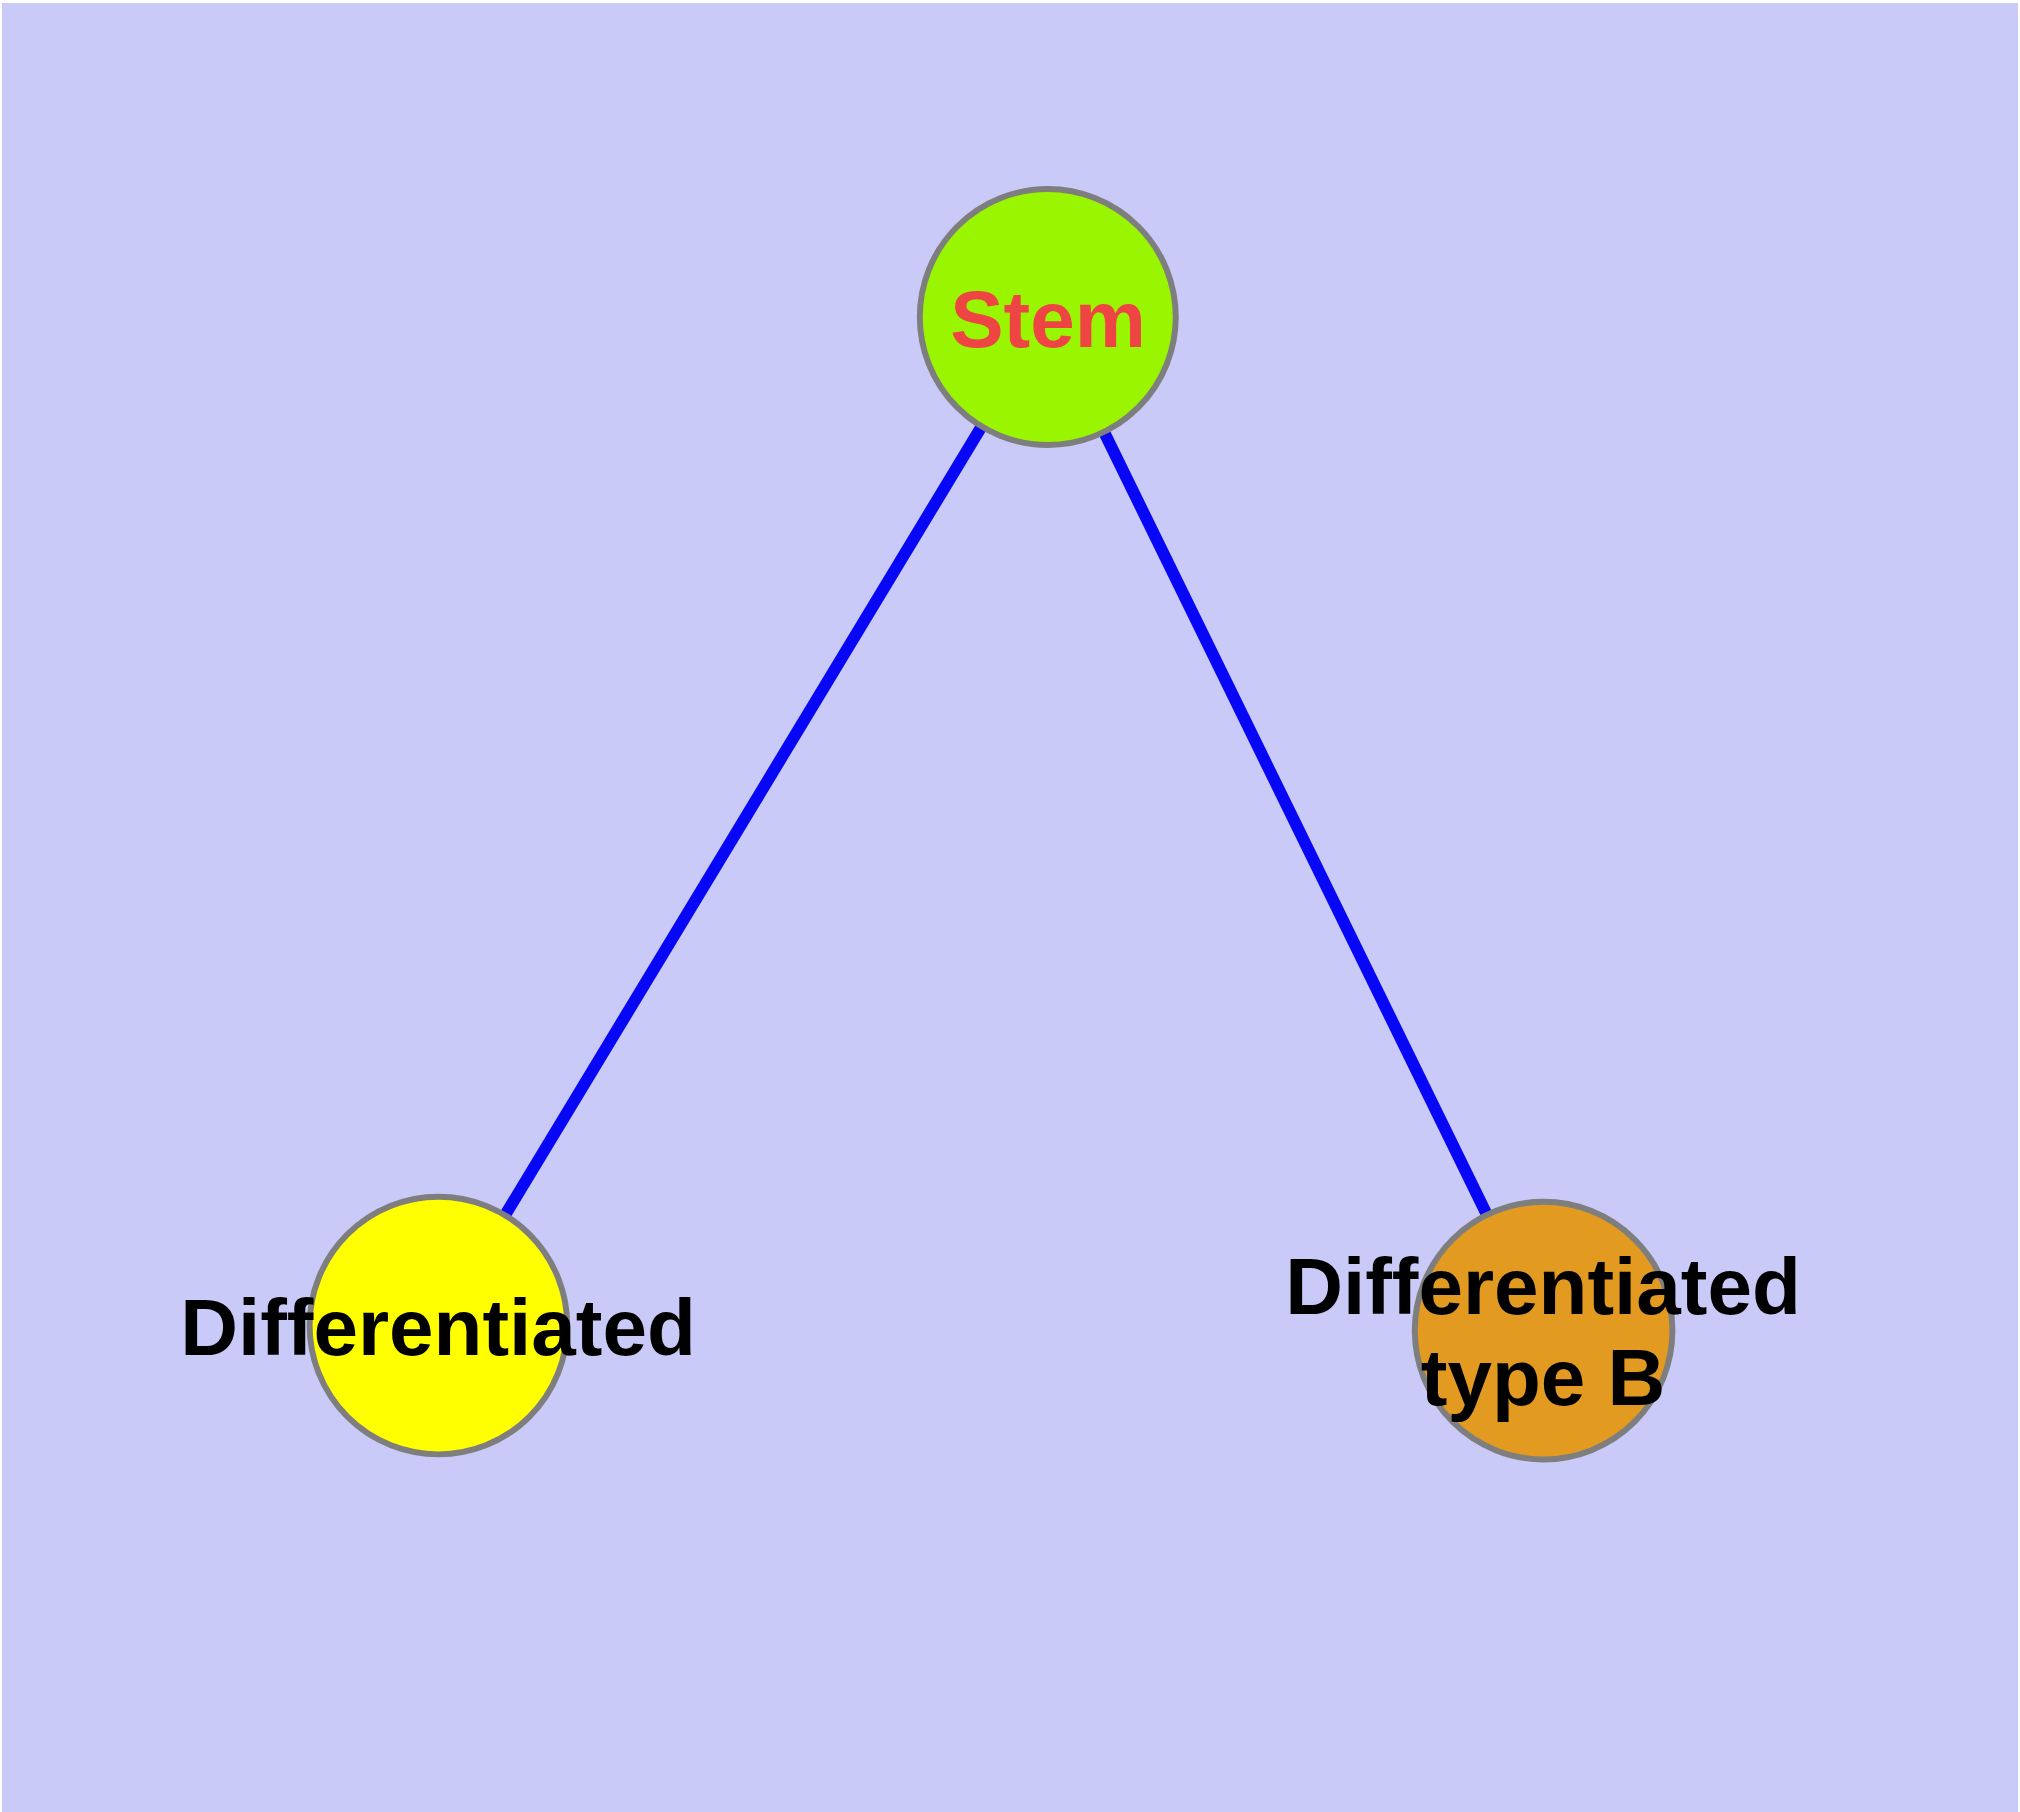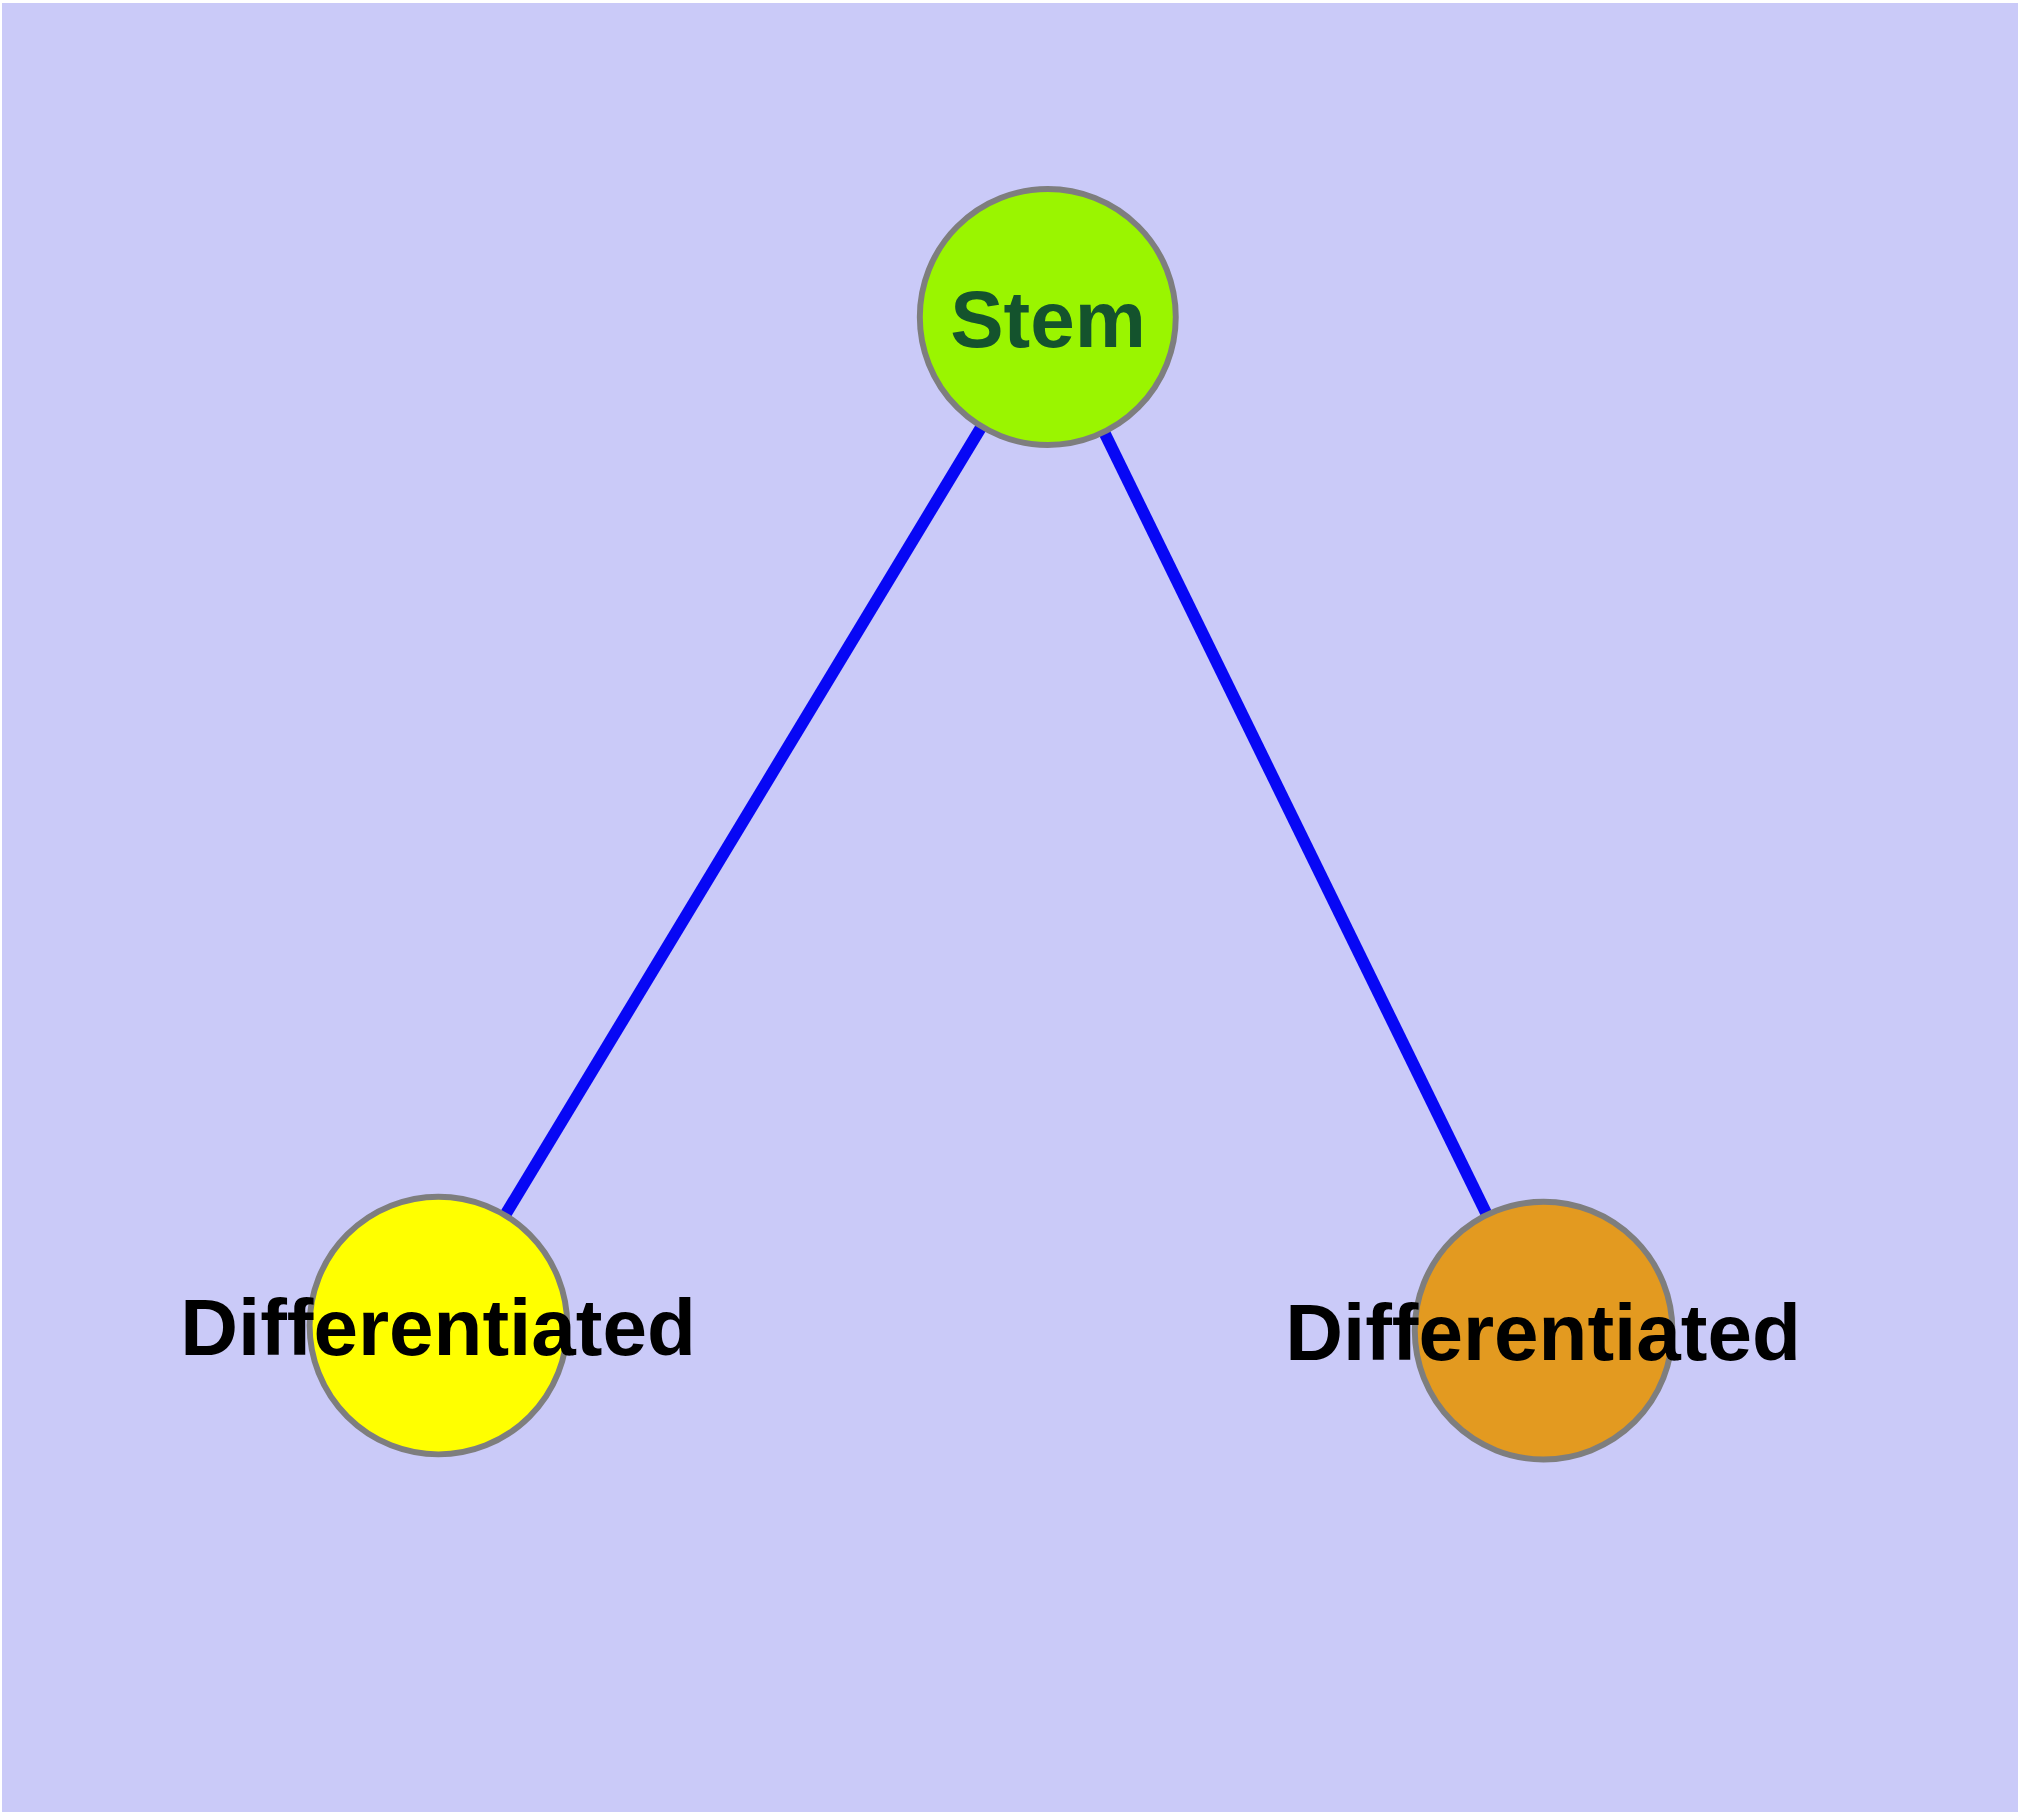--- a/index.html
+++ b/index.html
@@ -46,24 +46,25 @@
 <svg class="graph-svg" viewBox="0 0 2384 2138" xmlns="http://www.w3.org/2000/svg">
 
   <line x1="1236" y1="374" x2="517" y2="1564" stroke="#0707F5" stroke-width="14"></line>
   <line x1="1236" y1="374" x2="1821" y2="1570" stroke="#0707F5" stroke-width="14"></line>
 
   <circle cx="1236" cy="374" r="151" fill="#9AF500" stroke="#7E7E7E" stroke-width="7"></circle>
   <circle cx="517" cy="1564" r="152" fill="#FFFF00" stroke="#7E7E7E" stroke-width="7"></circle>
   <circle cx="1821" cy="1570" r="152" fill="#E39A20" stroke="#7E7E7E" stroke-width="7"></circle>
 </svg>
 
-<div class="node-label" style="left: 1048px; top: 319px; color: #14532d;">
+<div class="node-label" style="left: 1048px; top: 319px; color: #ef4444;">
   <div>Stem</div>
 </div>
 
 <div class="node-label" style="left: 438px; top: 1327px; color: rgb(0, 0, 0);">
   <div>Differentiated</div>
 </div>
 
 <div class="node-label" style="left: 1543px; top: 1332px; color: rgb(0, 0, 0);">
   <div>Differentiated</div>
+  <div>type B</div>
 </div>
 
 
 </body></html>

